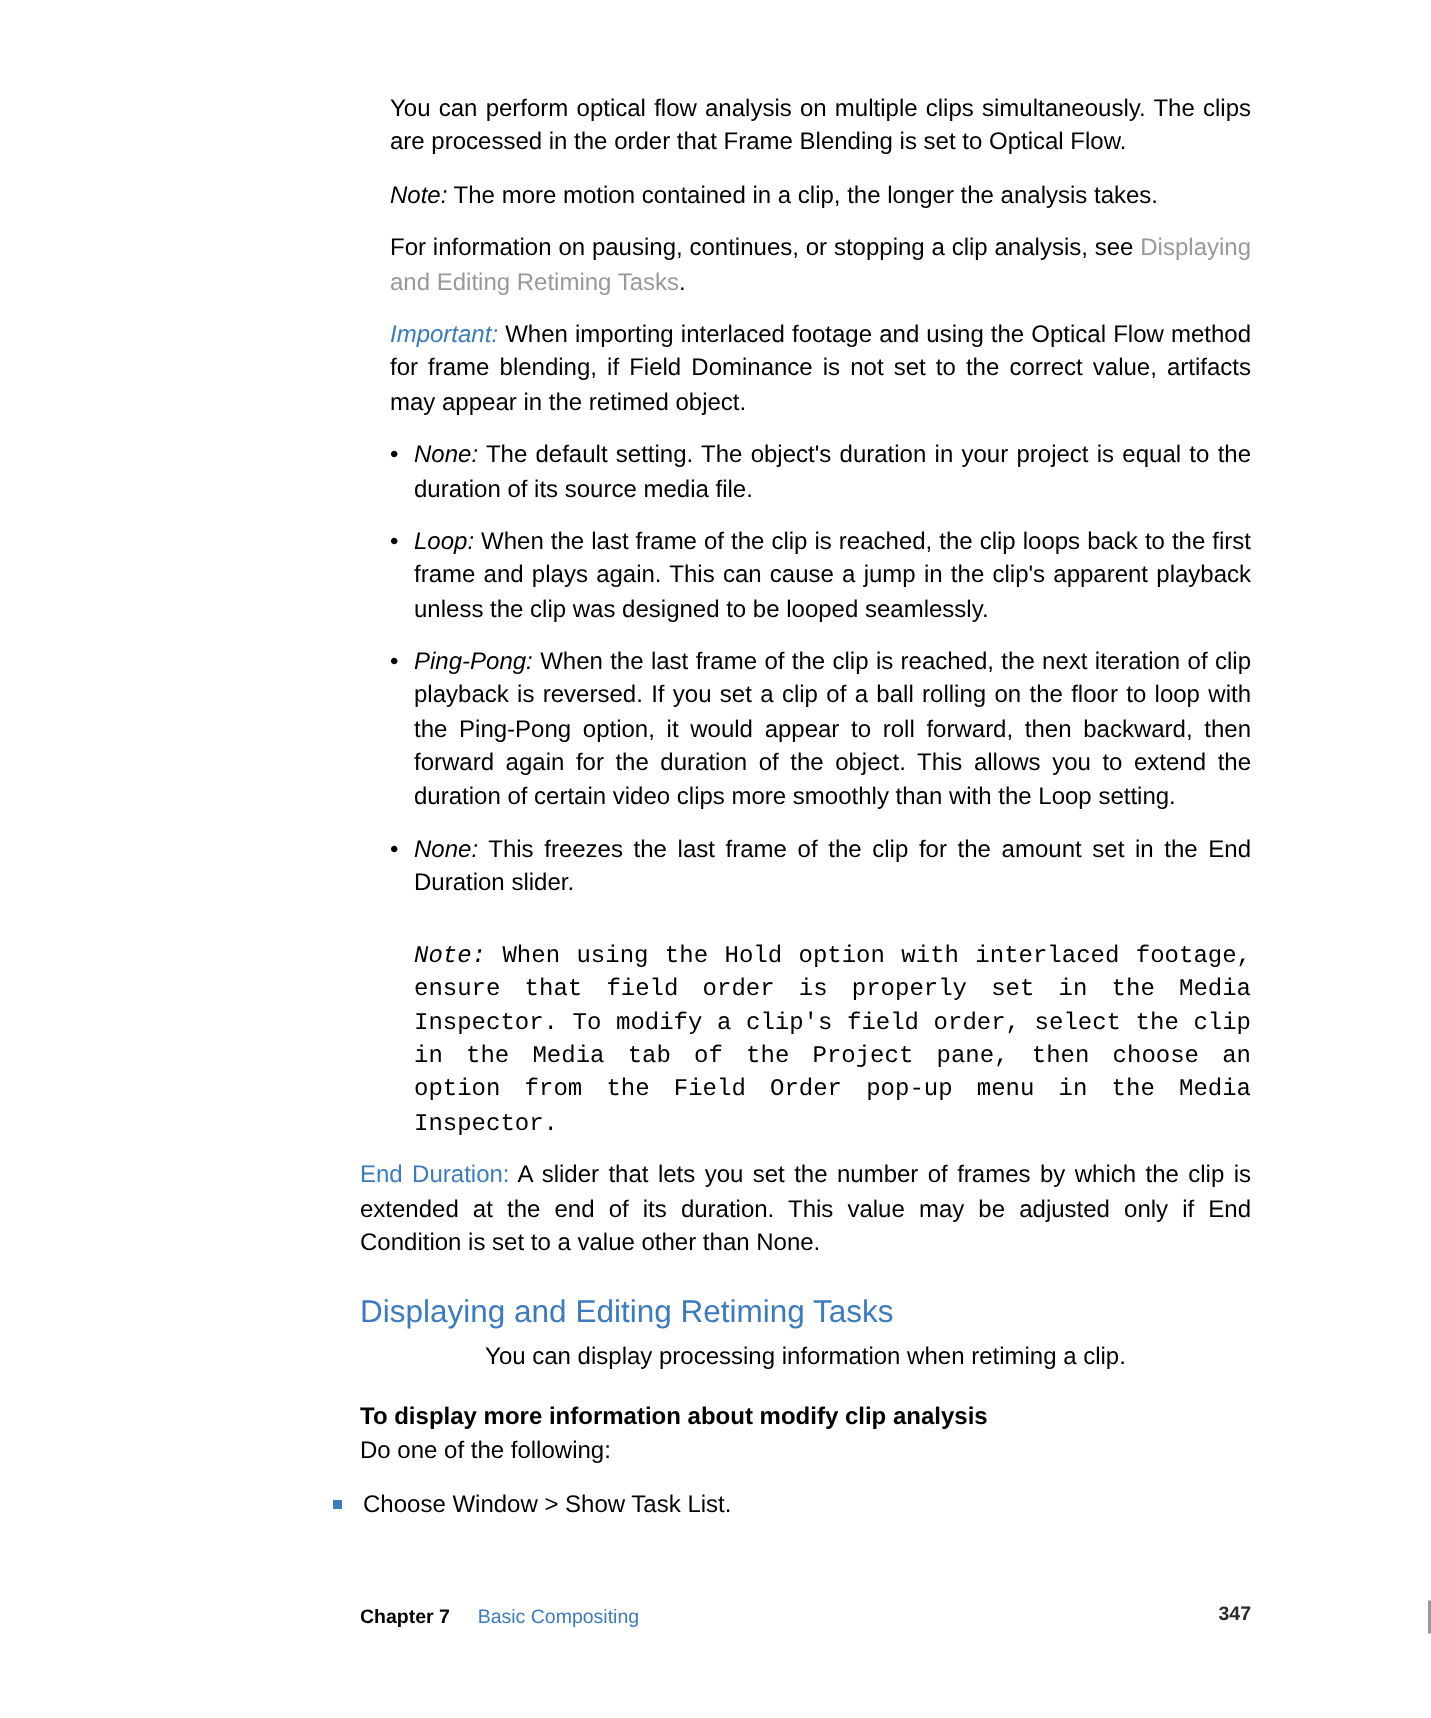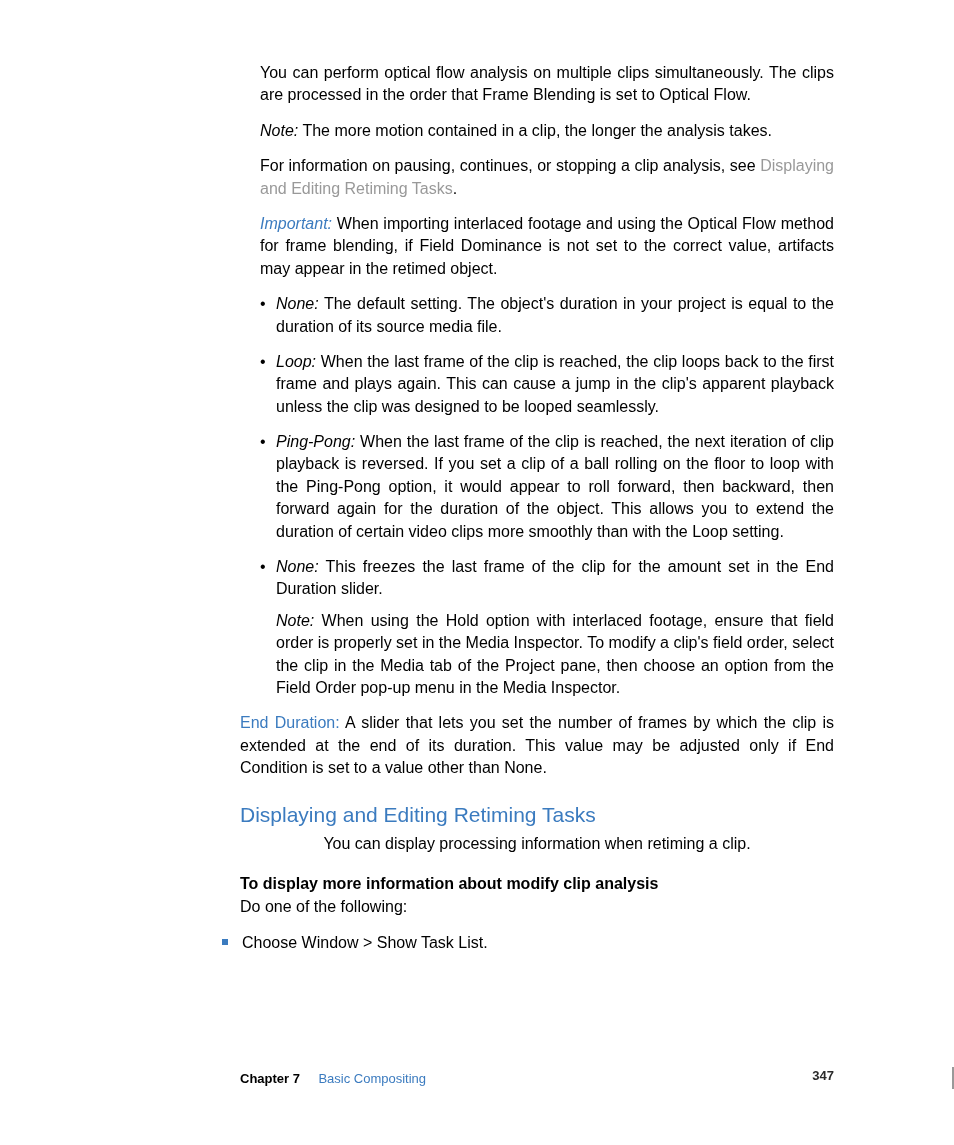--- a/index.html
+++ b/index.html
@@ -57,22 +57,23 @@
     .bullet-list li::before {
       content: "•";
       position: absolute;
       left: 0;
       top: 0;
     }
     .bullet-term {
       font-style: italic;
     }
     .note-block {
-      margin-top: 9px;
+      margin-top: 25px;
       text-align: justify;
+      font-family: Liberation Mono, monospace;
     }
     .section-heading {
       color: #3b7bbf;
       font-size: 21px;
       font-weight: 500;
       margin-top: 20px;
       margin-bottom: 4px;
     }
     .subheading {
       font-weight: 600;

